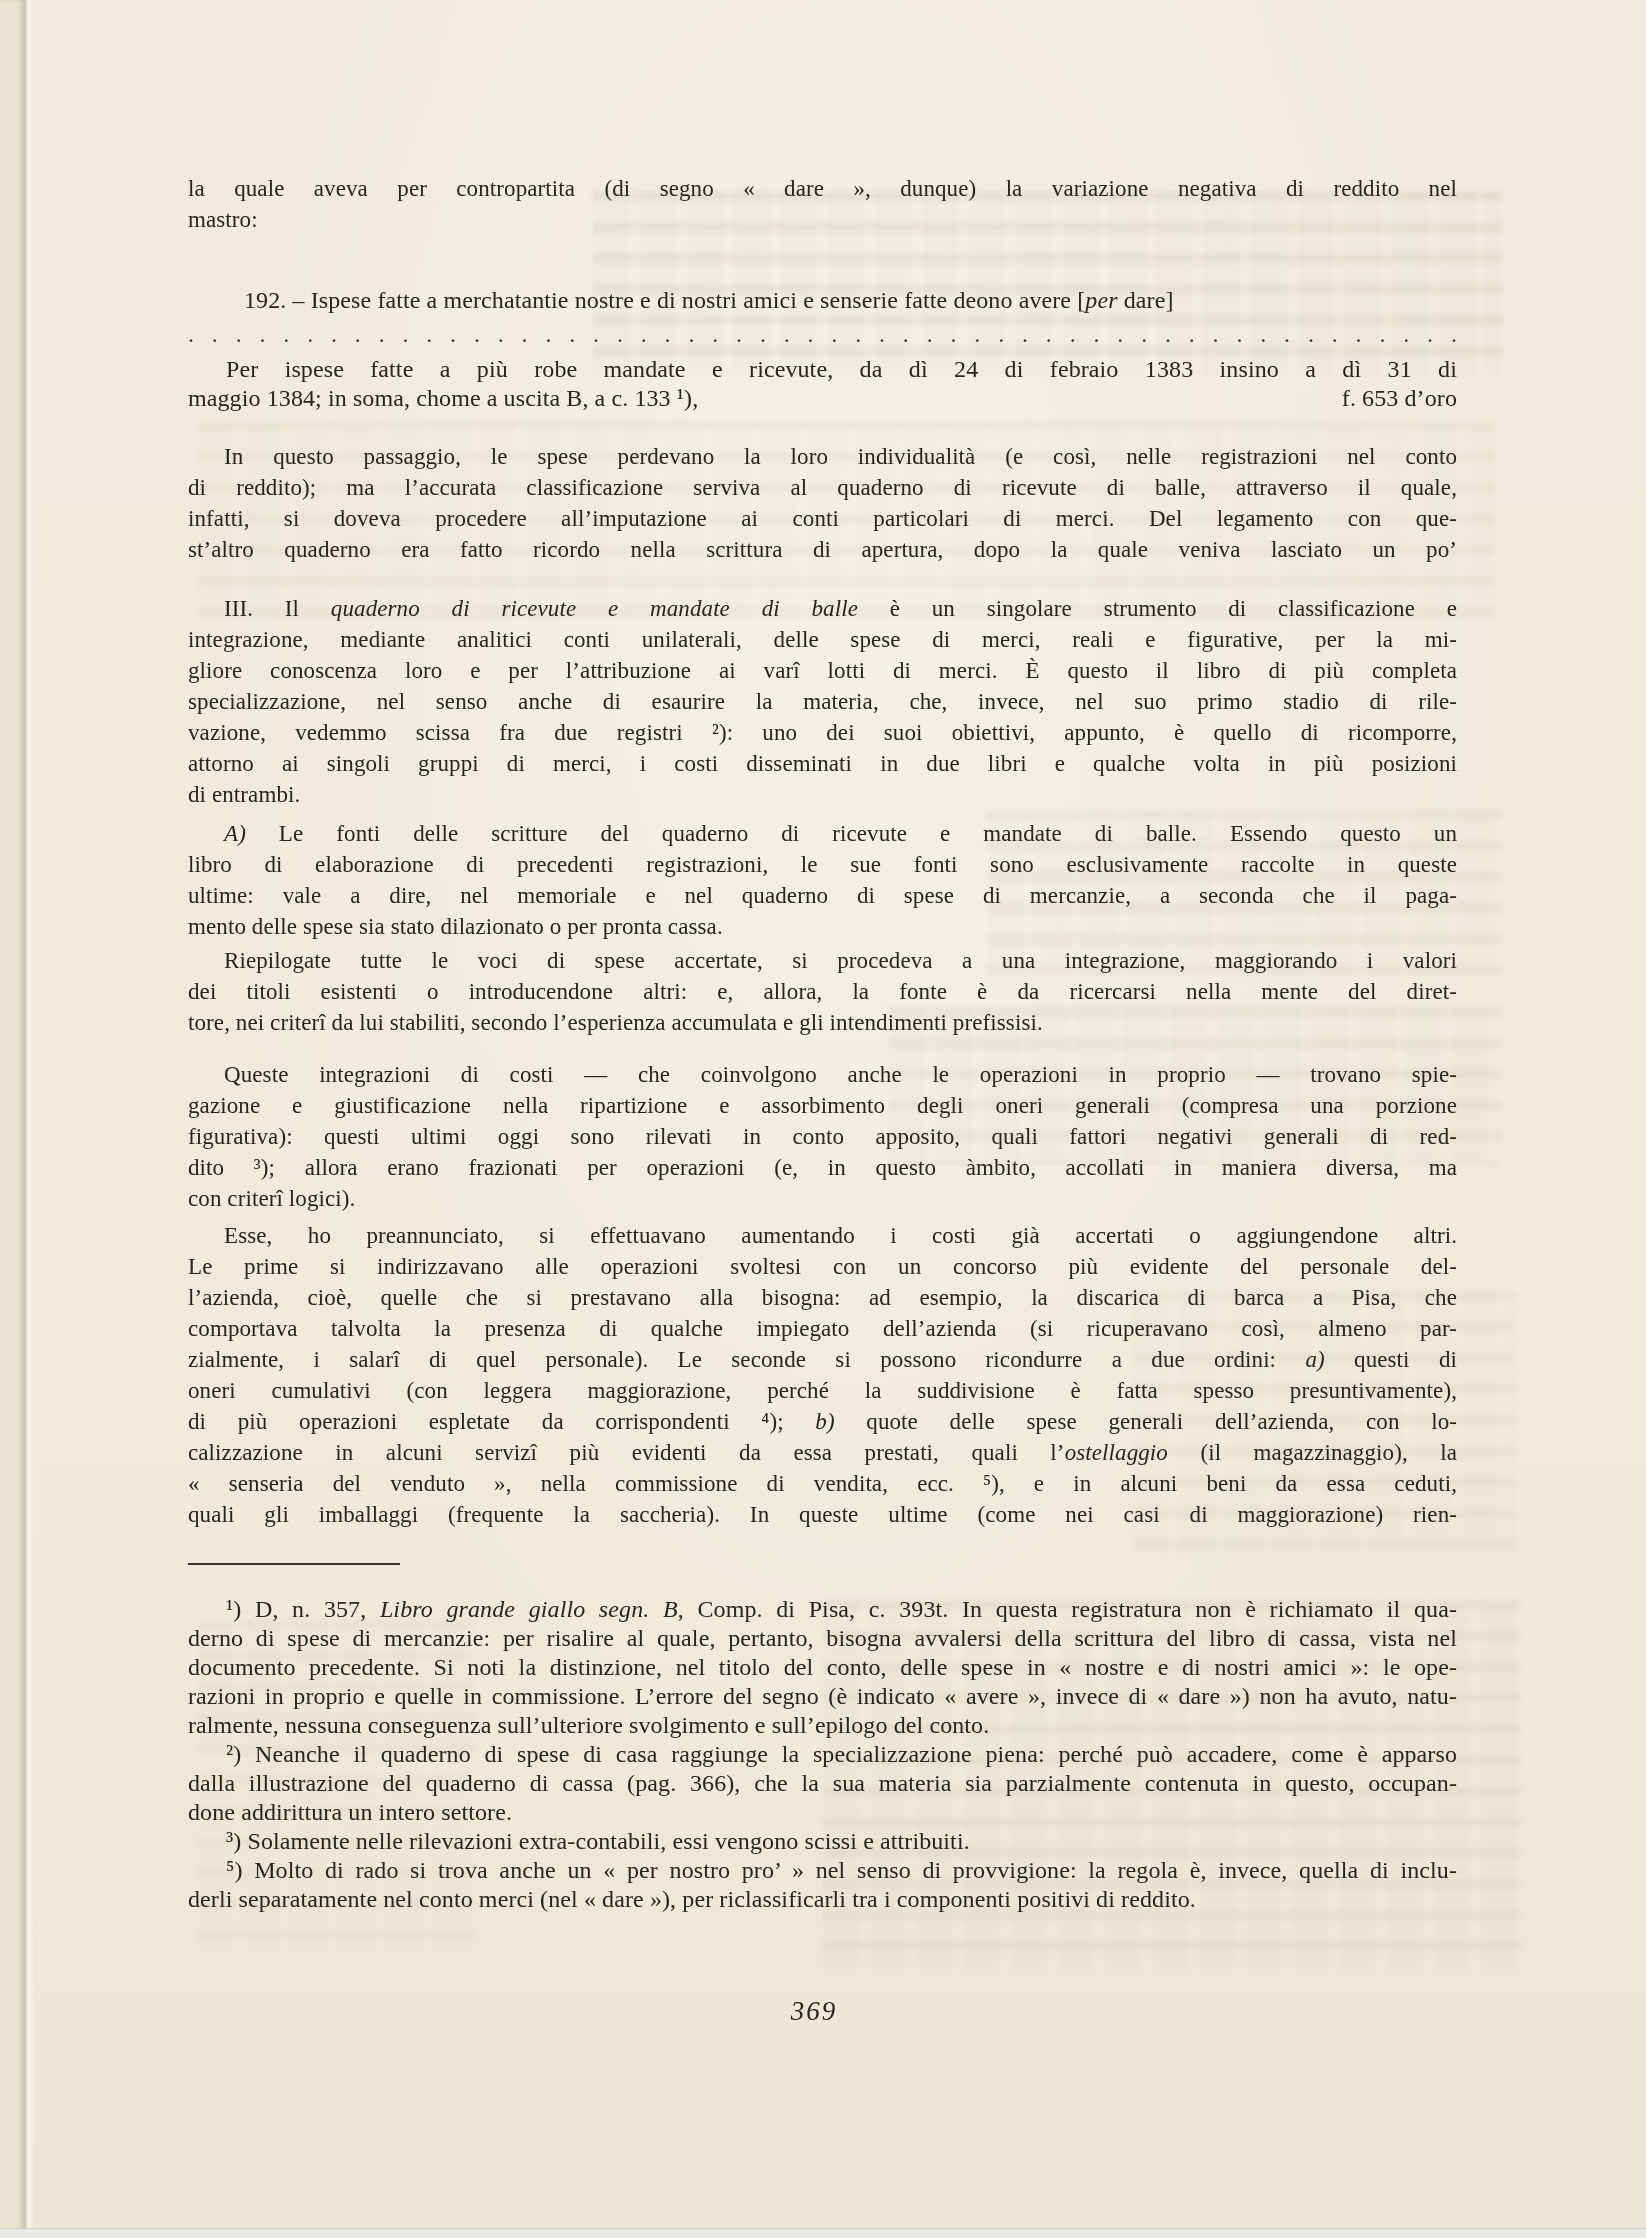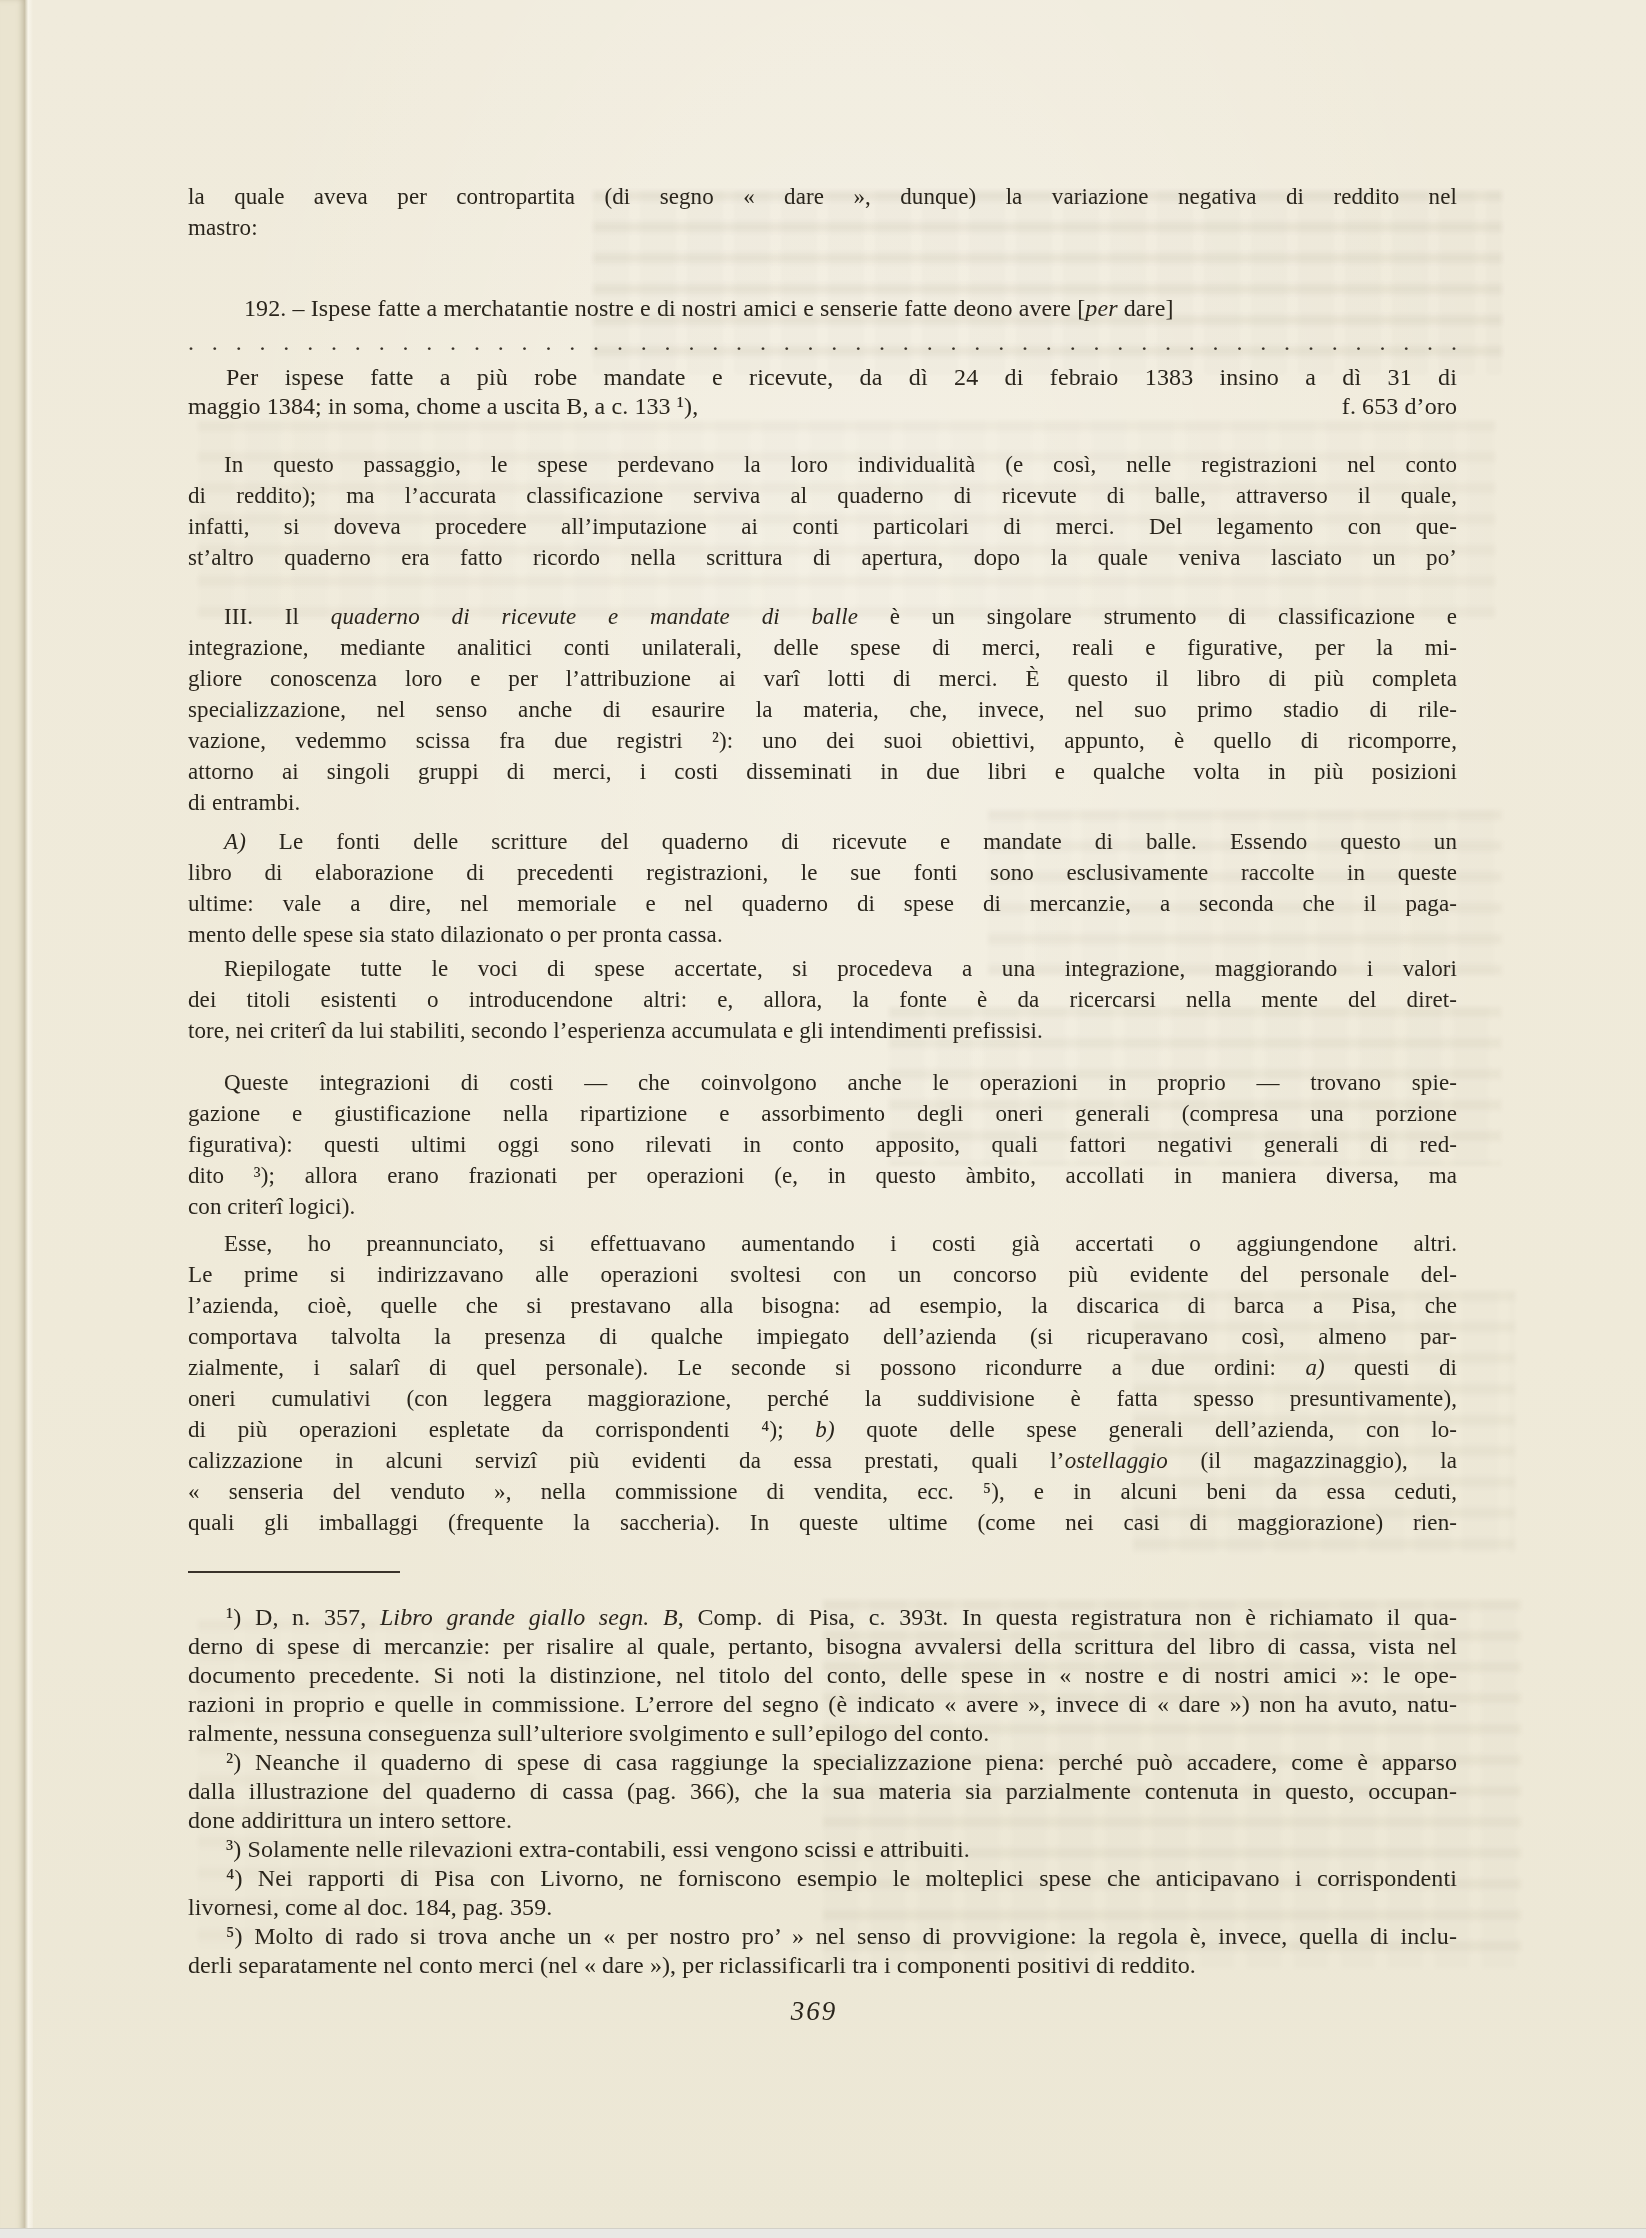--- a/index.html
+++ b/index.html
@@ -35,21 +35,21 @@
   
   .bleed {
     position: absolute;
     background:
       repeating-linear-gradient(90deg, rgba(0,0,0,.02) 0 36px, rgba(0,0,0,0) 36px 47px),
       repeating-linear-gradient(180deg, rgba(122,110,74,.09) 0 10px, rgba(122,110,74,0) 10px 31px);
     filter: blur(2px);
     pointer-events: none;
   }
   .content {
-    position: absolute; left: 188px; top: 8px; width: 1269px;
+    position: absolute; left: 188px; top: 0; width: 1269px;
   }
   .body-block { font-size: 23px; line-height: 31px; letter-spacing: 0.1px; }
   .small-block { font-size: 24px; line-height: 29px; letter-spacing: 0.1px; }
   .jline { text-align: justify; text-align-last: justify; }
   .jline.noj { text-align: left; text-align-last: left; }
   .flexline { display: flex; justify-content: space-between; }
   .it { font-style: italic; }
   .dotsline { text-align: justify; text-align-last: justify; color: #3a332a; }
   .fnrule {
     width: 212px; height: 2px; background: #39322a;
@@ -149,24 +149,20 @@
       </div>
       <div class="small-block">
         <div class="jline" style="text-indent: 38px;"><span>²) Neanche il quaderno di spese di casa raggiunge la specializzazione piena: perché può accadere, come è apparso</span></div>
         <div class="jline"><span>dalla illustrazione del quaderno di cassa (pag. 366), che la sua materia sia parzialmente contenuta in questo, occupan-</span></div>
         <div class="jline noj"><span>done addirittura un intero settore.</span></div>
       </div>
       <div class="small-block">
         <div class="jline noj" style="text-indent: 38px;"><span>³) Solamente nelle rilevazioni extra-contabili, essi vengono scissi e attribuiti.</span></div>
       </div>
       <div class="small-block">
-        <div class="jline" style="text-indent: 38px;"><span>⁴) Nei rapporti di Pisa con Livorno, ne forniscono esempio le molteplici spese che anticipavano i corrispondenti</span></div>
-        <div class="jline noj"><span>livornesi, come al doc. 184, pag. 359.</span></div>
-      </div>
-      <div class="small-block">
         <div class="jline" style="text-indent: 38px;"><span>⁵) Molto di rado si trova anche un « per nostro pro’ » nel senso di provvigione: la regola è, invece, quella di inclu-</span></div>
         <div class="jline noj"><span>derli separatamente nel conto merci (nel « dare »), per riclassificarli tra i componenti positivi di reddito.</span></div>
       </div>
     </div>
 
   <div class="folio">369</div>
 
   <div class="bottom-strip"></div>
 </div>
 

